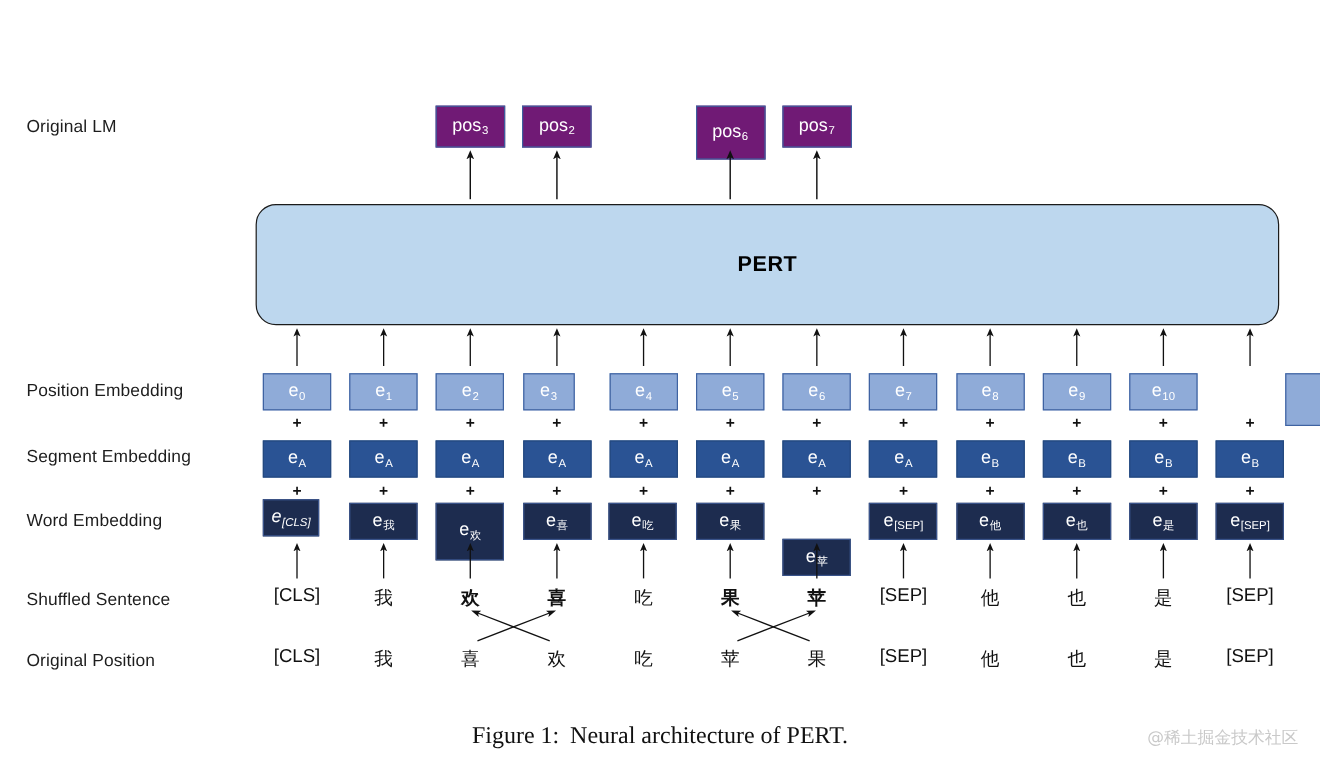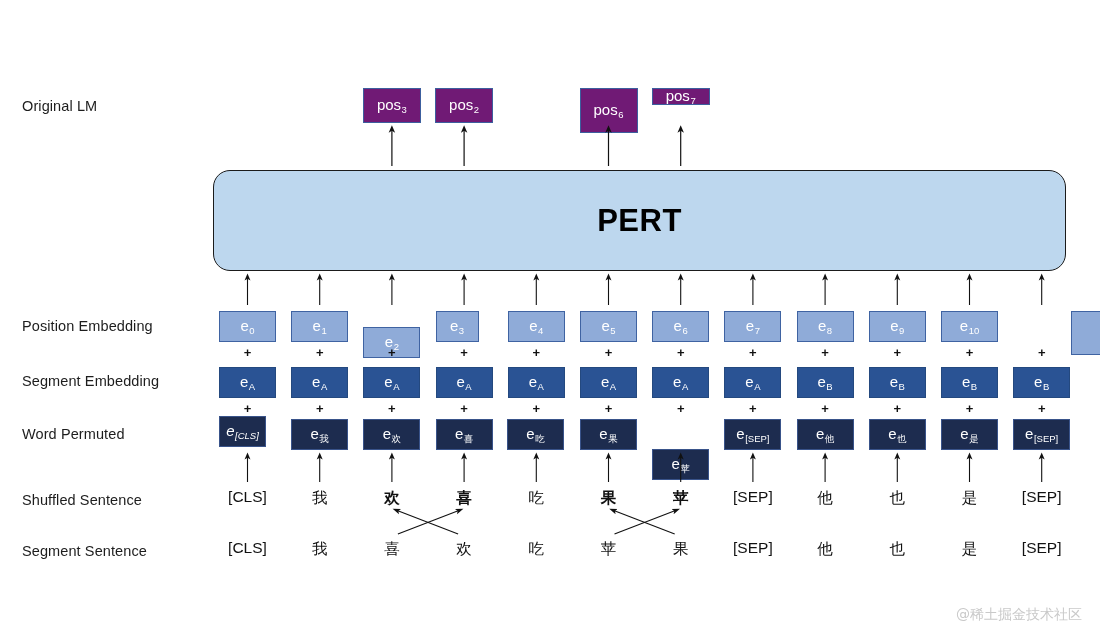--- a/index.html
+++ b/index.html
@@ -69,21 +69,21 @@
   #pert-block {
     position: absolute;
     box-sizing: border-box;
     background: #bdd7ee;
     border: 1.6px solid #1b1b1b;
     border-radius: 17px;
     display: flex;
     align-items: center;
     justify-content: center;
     font-weight: bold;
-    font-size: 31px;
+    font-size: 18px;
     color: #000000;
     letter-spacing: .5px;
   }
 
   
   .plus {
     position: absolute;
     font-size: 13px;
     font-weight: bold;
     color: #111111;
@@ -127,37 +127,37 @@
   }
 </style>
 </head>
 <body>
 
 <div id="figure">
 
   <div class="row-label" style="left:22px; top:98px;">Original LM</div>
   <div class="row-label" style="left:22px; top:318px;">Position Embedding</div>
   <div class="row-label" style="left:22px; top:373px;">Segment Embedding</div>
-  <div class="row-label" style="left:22px; top:426px;">Word Permuted</div>
+  <div class="row-label" style="left:22px; top:426px;">Word Embedding</div>
   <div class="row-label" style="left:22px; top:492px;">Shuffled Sentence</div>
-  <div class="row-label" style="left:22px; top:543px;">Segment Sentence</div>
+  <div class="row-label" style="left:22px; top:543px;">Original Position</div>
 
   <div id="pert-block" style="left:213px; top:170px; width:853px; height:101px;">PERT</div>
 
   <div id="dynamic-layer">
       <div class="tokbox pos-box" style="left: 362.9px; top: 88px; width: 58px; height: 35px;">
         <span class="big">pos<span class="sub">3</span></span>
       </div>
       <div class="tokbox pos-box" style="left: 435.1px; top: 88px; width: 58px; height: 35px;">
         <span class="big">pos<span class="sub">2</span></span>
       </div>
       <div class="tokbox pos-box" style="left: 579.5px; top: 88px; width: 58px; height: 45px;">
         <span class="big">pos<span class="sub">6</span></span>
       </div>
-      <div class="tokbox pos-box" style="left: 651.7px; top: 88px; width: 58px; height: 17px; align-items: center;">
+      <div class="tokbox pos-box" style="left: 651.7px; top: 88px; width: 58px; height: 35px; align-items: center;">
         <span class="big">pos<span class="sub">7</span></span>
       </div>
       <div class="tokbox pe-box" style="left: 219px; top: 311px; width: 57px; height: 31px; text-align: right;">
         <span class="big">e<span class="sub">0</span></span>
       </div>
       <div class="tokbox se-box" style="left: 219px; top: 367px; width: 57px; height: 31px;">
         <span class="big">e<span class="sub">A</span></span>
       </div>
       <div class="tokbox we-box" style="left: 219px; top: 416px; width: 47px; height: 31px; font-style: italic;">
         <span class="big">e<span class="sub">[CLS]</span></span>
@@ -172,27 +172,27 @@
       <div class="tokbox se-box" style="left: 291.2px; top: 367px; width: 57px; height: 31px;">
         <span class="big">e<span class="sub">A</span></span>
       </div>
       <div class="tokbox we-box" style="left: 291.2px; top: 419px; width: 57px; height: 31px;">
         <span class="big">e<span class="sub">我</span></span>
       </div>
       <div class="plus" style="left: 309.7px; top: 346px; width: 20px;">+</div>
       <div class="plus" style="left: 309.7px; top: 402px; width: 20px;">+</div>
       <div class="token-text" style="left: 279.7px; top: 488px; width: 80px;">我</div>
       <div class="token-text" style="left: 279.7px; top: 539px; width: 80px;">我</div>
-      <div class="tokbox pe-box" style="left: 363.4px; top: 311px; width: 57px; height: 31px; margin-top: 16px;">
+      <div class="tokbox pe-box" style="left: 363.4px; top: 311px; width: 57px; height: 31px;">
         <span class="big">e<span class="sub">2</span></span>
       </div>
       <div class="tokbox se-box" style="left: 363.4px; top: 367px; width: 57px; height: 31px;">
         <span class="big">e<span class="sub">A</span></span>
       </div>
-      <div class="tokbox we-box" style="left: 363.4px; top: 419px; width: 57px; height: 31px;">
+      <div class="tokbox we-box" style="left: 363.4px; top: 419px; width: 57px; height: 48px;">
         <span class="big">e<span class="sub">欢</span></span>
       </div>
       <div class="plus" style="left: 381.9px; top: 346px; width: 20px;">+</div>
       <div class="plus" style="left: 381.9px; top: 402px; width: 20px;">+</div>
       <div class="token-text bold" style="left: 351.9px; top: 488px; width: 80px;">欢</div>
       <div class="token-text" style="left: 351.9px; top: 539px; width: 80px;">喜</div>
       <div class="tokbox pe-box" style="left: 435.6px; top: 311px; width: 43px; height: 31px;">
         <span class="big">e<span class="sub">3</span></span>
       </div>
       <div class="tokbox se-box" style="left: 435.6px; top: 367px; width: 57px; height: 31px;">
@@ -349,15 +349,18 @@
         <line x1="969.5" y1="482" x2="969.5" y2="456" stroke="#111111" stroke-width="1.1" marker-end="url(#ah)"></line>
         <line x1="1041.7" y1="305" x2="1041.7" y2="277" stroke="#111111" stroke-width="1.1" marker-end="url(#ah)"></line>
         <line x1="1041.7" y1="482" x2="1041.7" y2="456" stroke="#111111" stroke-width="1.1" marker-end="url(#ah)"></line>
         <line x1="458.1" y1="534" x2="395.9" y2="510" stroke="#111111" stroke-width="1.1" marker-end="url(#ah-thin)"></line>
         <line x1="397.9" y1="534" x2="460.1" y2="510" stroke="#111111" stroke-width="1.1" marker-end="url(#ah-thin)"></line>
         <line x1="674.7" y1="534" x2="612.5" y2="510" stroke="#111111" stroke-width="1.1" marker-end="url(#ah-thin)"></line>
         <line x1="614.5" y1="534" x2="676.7" y2="510" stroke="#111111" stroke-width="1.1" marker-end="url(#ah-thin)"></line>
       </g>
   </svg>
 
+  <div id="caption">
+    <span class="capnum">Figure 1:</span><span>Neural architecture of PERT.</span>
+  </div>
   <div id="watermark">@稀土掘金技术社区</div>
 
 </div>
 
 </body></html>

